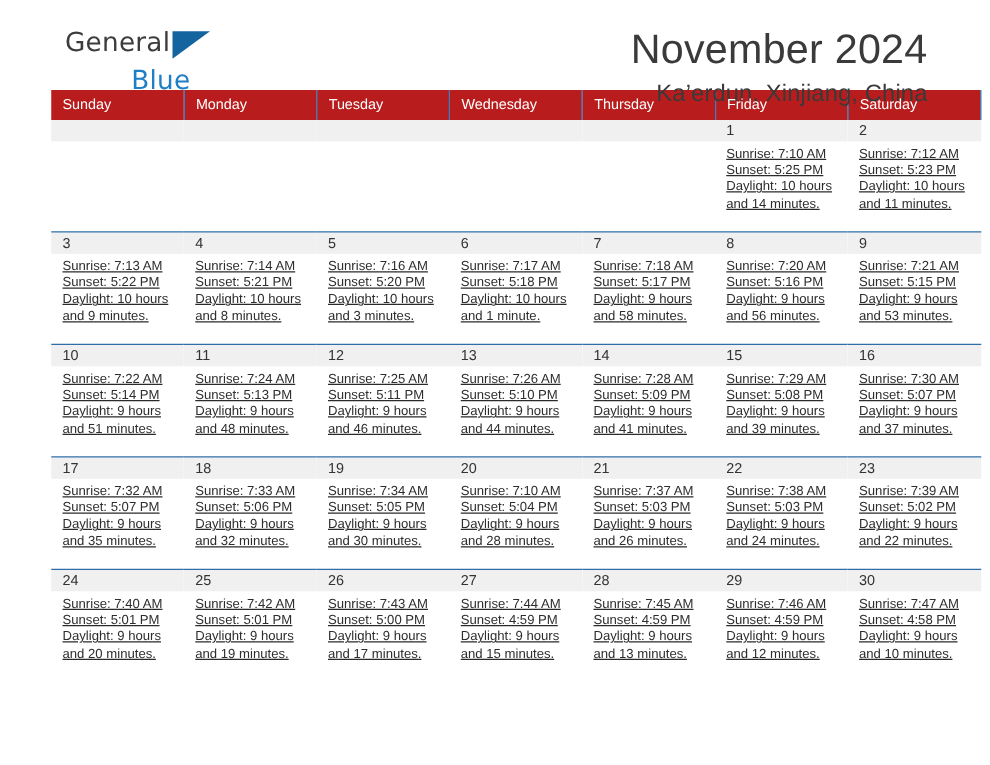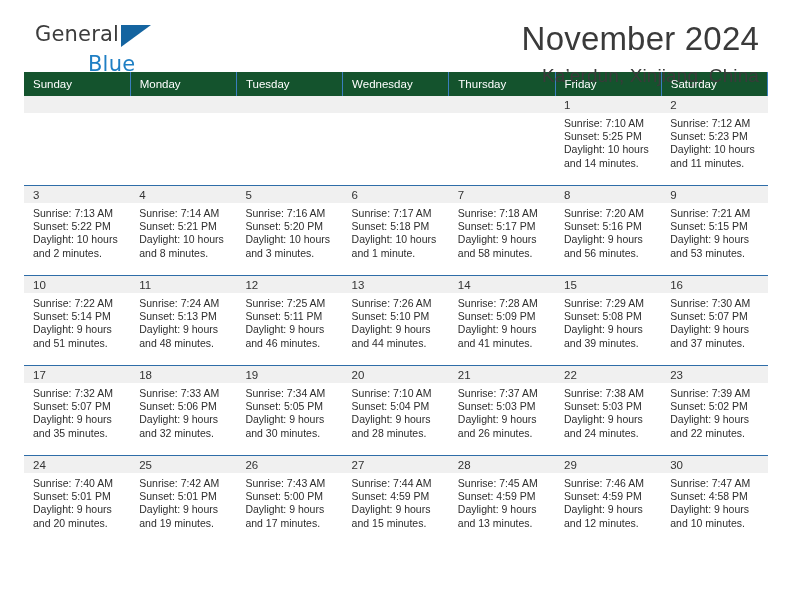--- a/index.html
+++ b/index.html
@@ -12,21 +12,21 @@
     height: 612px;
     font-family: "Liberation Sans", sans-serif;
     color: #2b2b2b;
     overflow: hidden;
   }
   .page {
     position: relative;
     width: 792px;
     height: 612px;
     box-sizing: border-box;
-    padding: 0 24px;
+    padding: 0 41px;
   }
 
   
   .topbar {
     display: flex;
     align-items: flex-start;
     justify-content: space-between;
     height: 72px;
     padding-top: 22px;
     box-sizing: border-box;
@@ -81,21 +81,21 @@
     letter-spacing: .1px;
   }
 
   
   .calendar {
     width: 744px;
     border-collapse: collapse;
     table-layout: fixed;
   }
   .calendar th {
-    background: #14532d;
+    background: #b91c1c;
     color: #ffffff;
     font-weight: normal;
     font-size: 11.5px;
     text-align: left;
     padding: 6px 0 6px 9px;
     height: 21px;
     box-sizing: border-box;
     border-right: 1px solid #3a7ebf;
   }
   .calendar td {
@@ -115,20 +115,21 @@
     padding: 3px 0 3px 9px;
     height: 17px;
     box-sizing: border-box;
     line-height: 12px;
   }
   .daynum.empty {
     color: transparent;
   }
   .cell-body {
     padding: 4px 6px 0 9px;
+    text-decoration: underline;
   }
   .cell-body div {
     font-size: 10.5px;
     line-height: 13.2px;
     color: #2d2d2d;
     white-space: nowrap;
   }
 </style>
 </head>
 <body>
@@ -203,21 +204,21 @@
             </div>
           </td>
         </tr>
         <tr>
           <td>
             <div class="daynum">3</div>
             <div class="cell-body">
               <div>Sunrise: 7:13 AM</div>
               <div>Sunset: 5:22 PM</div>
               <div>Daylight: 10 hours</div>
-              <div>and 2 minutes.</div>
+              <div>and 9 minutes.</div>
             </div>
           </td>
           <td>
             <div class="daynum">4</div>
             <div class="cell-body">
               <div>Sunrise: 7:14 AM</div>
               <div>Sunset: 5:21 PM</div>
               <div>Daylight: 10 hours</div>
               <div>and 8 minutes.</div>
             </div>

